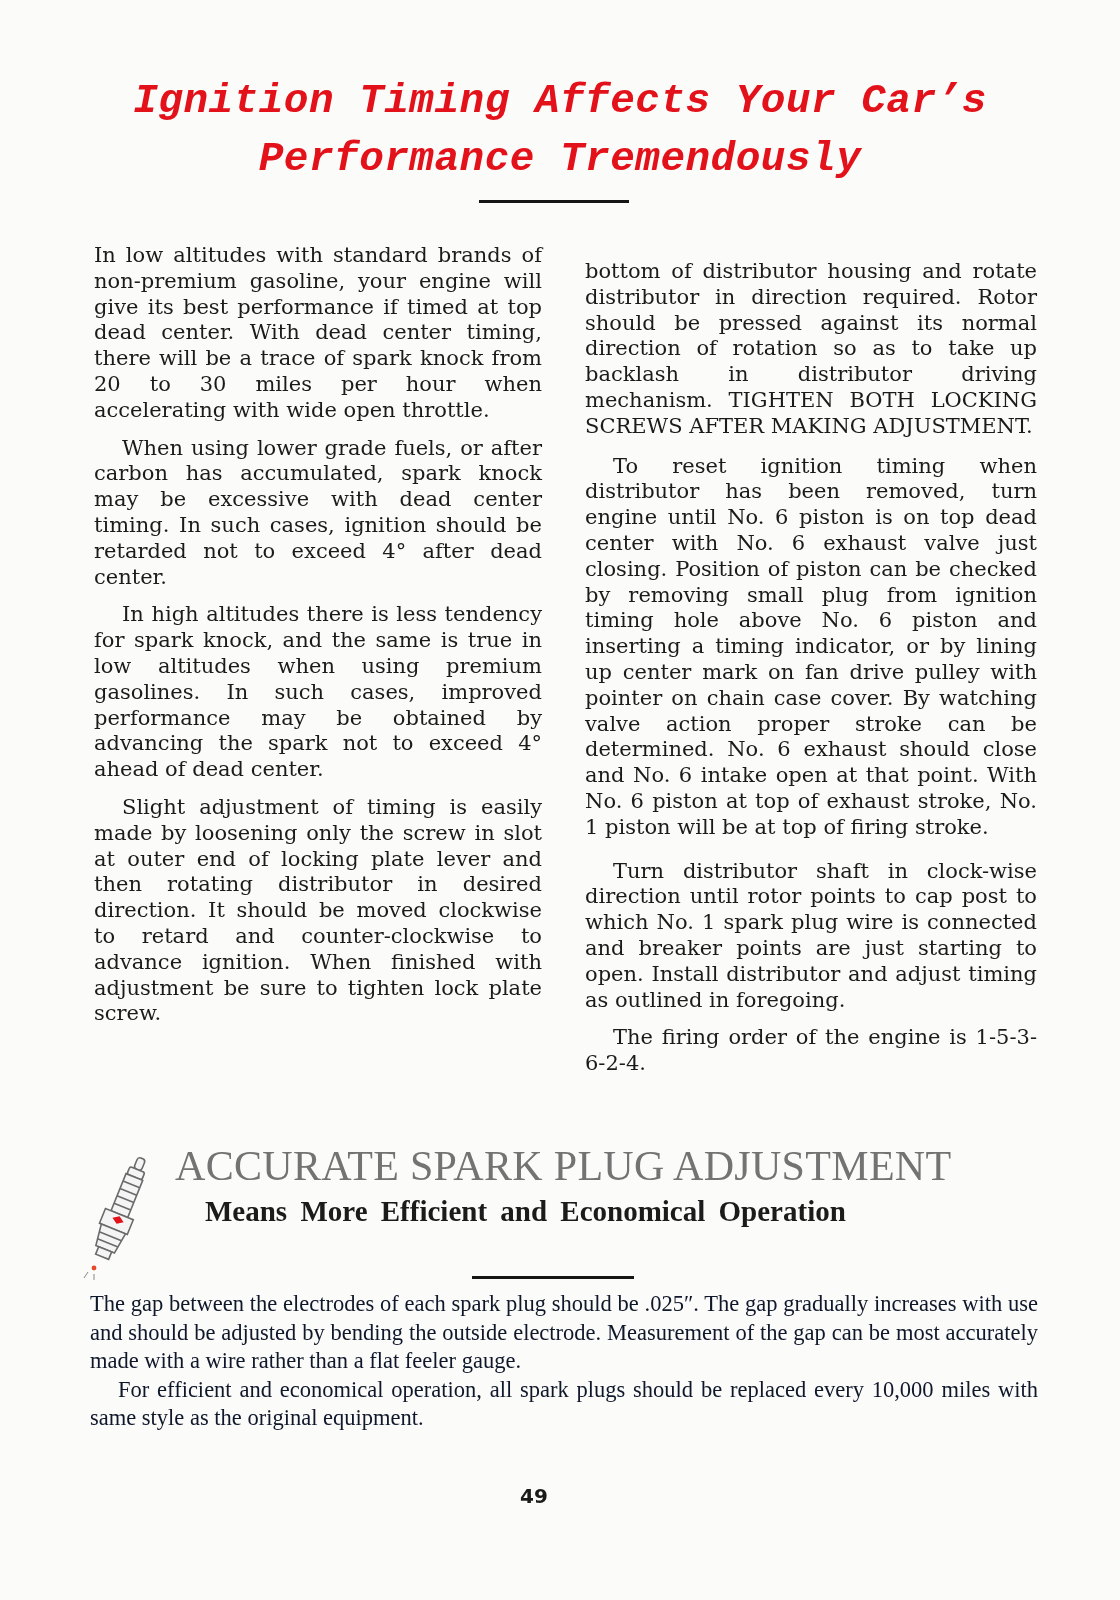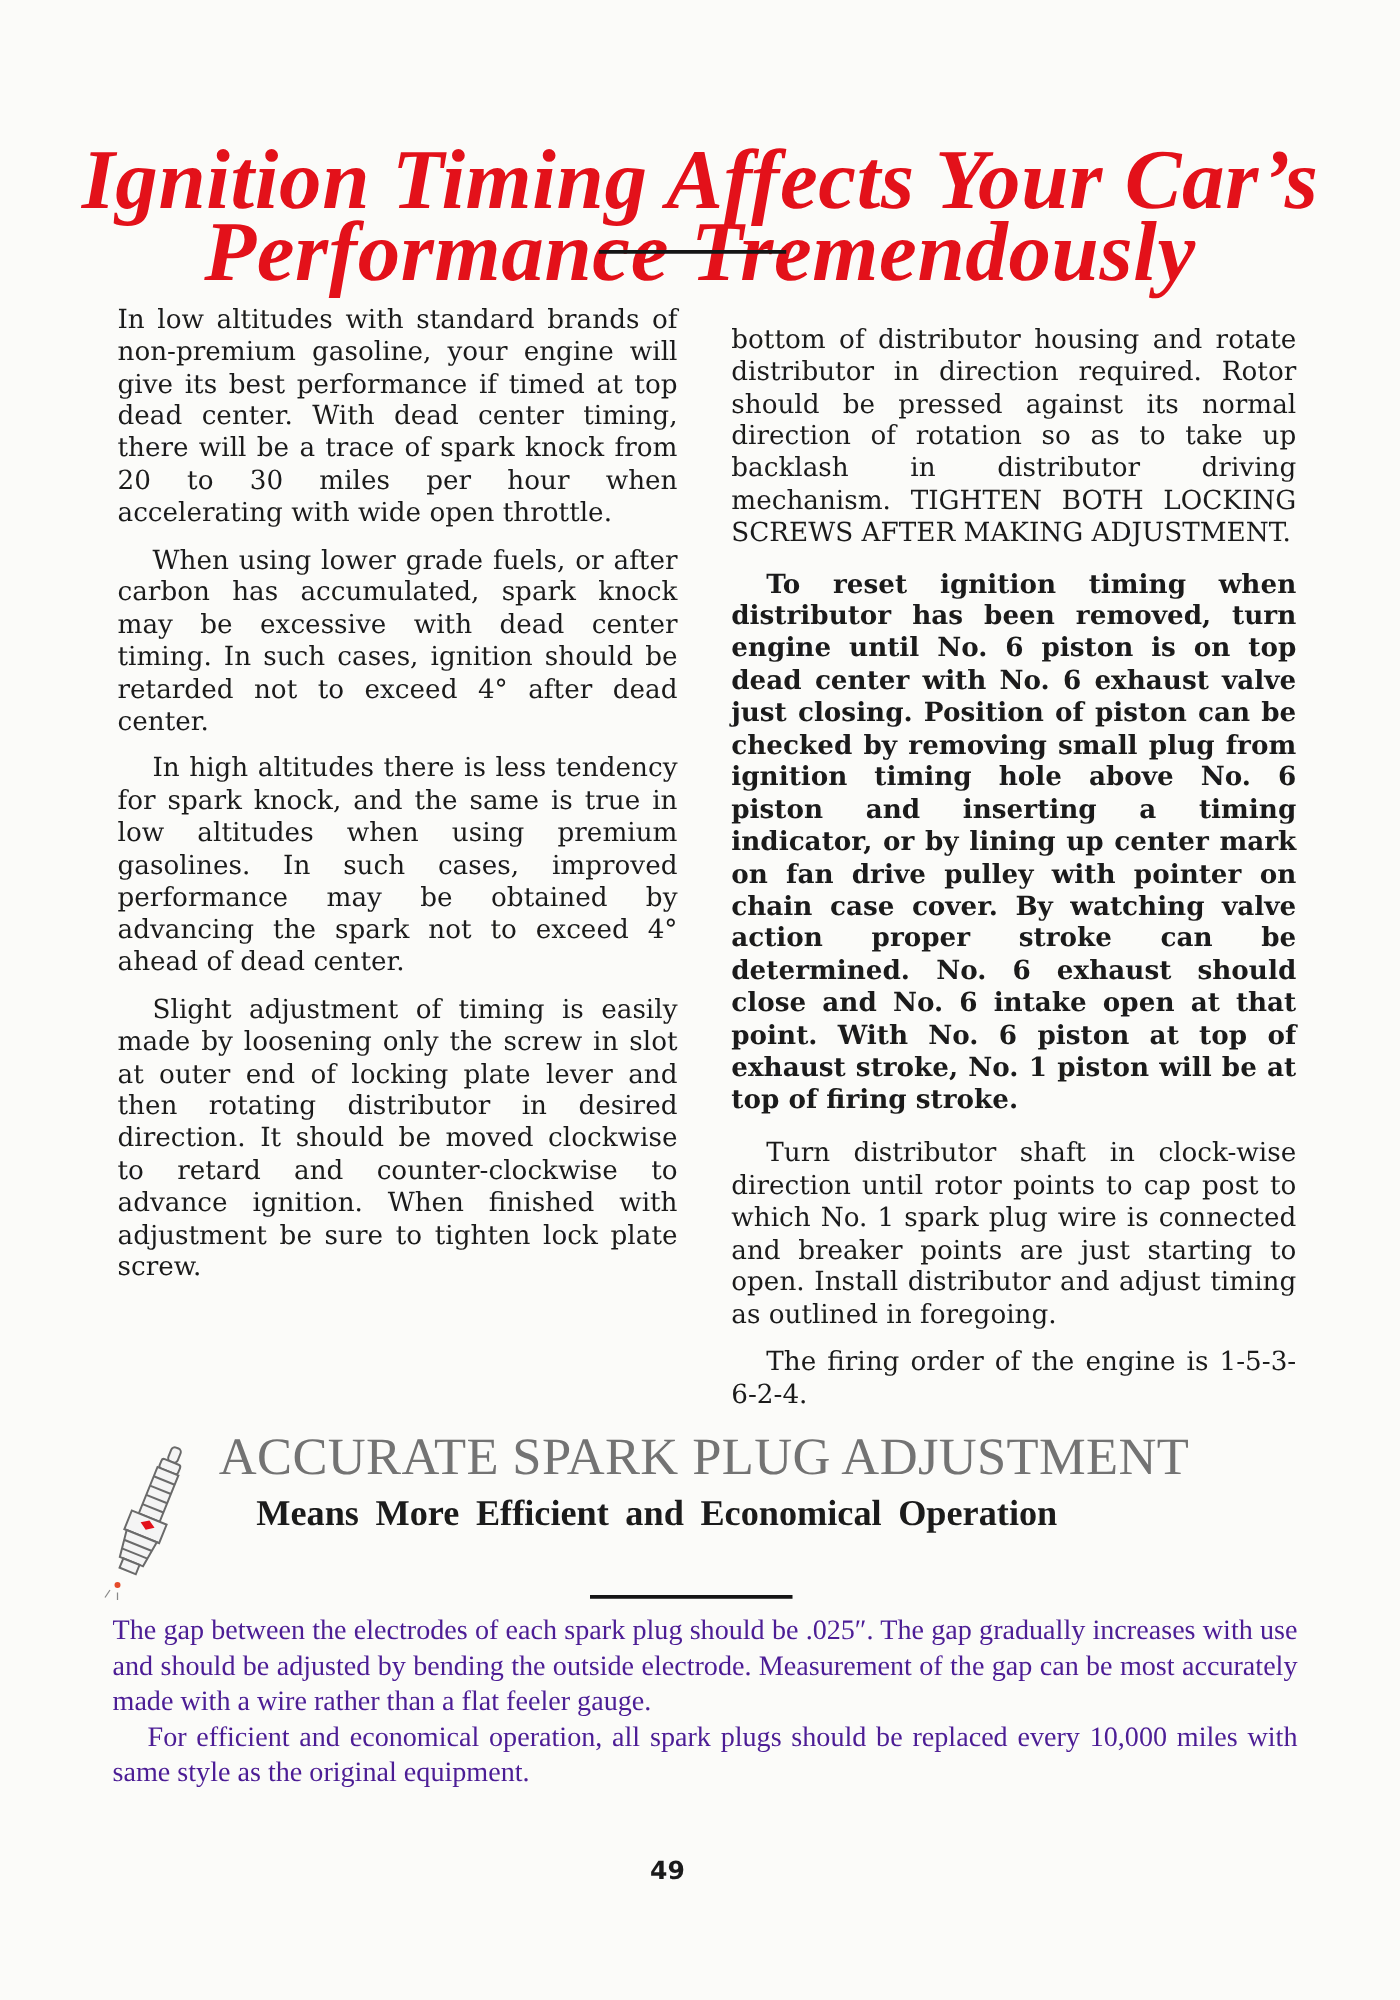--- a/index.html
+++ b/index.html
@@ -4,54 +4,53 @@
   <style>
     html, body { margin: 0; padding: 0; }
     body {
       width: 1120px; height: 1600px; background: #fbfbf9;
       font-family: "DejaVu Serif", "Liberation Serif", serif; color: #1b1b1b;
       position: relative; overflow: hidden;
     }
     .page { position: absolute; left: 0; top: 0; width: 1120px; height: 1600px; }
     .title {
       position: absolute; left: 60px; top: 72px; width: 1000px; text-align: center;
-      color: #e3111a; font-family: Liberation Serif, serif;
-      font-style: italic; font-weight: bold; font-size: 68px; line-height: 58px;
+      color: #e3111a; font-family: Liberation Mono, monospace;
+      font-style: italic; font-weight: bold; font-size: 41px; line-height: 58px;
       letter-spacing: 0.5px;
-      margin-top: 42px;
     }
     .rule { position: absolute; height: 3px; background: #151515; }
     .rule.top { left: 479px; top: 200px; width: 150px; }
     .rule.mid { left: 472px; top: 1276px; width: 162px; }
     .col { position: absolute; top: 243px; width: 448px; }
     .col.left { left: 94px; }
     .col.right { left: 585px; width: 452px; margin-top: 16px; }
     .col p {
       margin: 0 0 12px 0; font-size: 21px; line-height: 25.8px;
       text-align: justify; text-indent: 0;
     }
     .col p.indent { text-indent: 28px; }
     .col p.last { margin-bottom: 0; }
-    .col.right p.para-2 { margin-top: 14px; font-weight: bold; }
+    .col.right p.para-2 { margin-top: 14px; }
     .col.right p.para-3 { margin-top: 18px; }
     .spark-icon { position: absolute; left: 74px; top: 1150px; width: 90px; height: 130px; }
     .heading2 {
       position: absolute; left: 175px; top: 1142px; width: 860px;
       color: #737373; font-family: "Liberation Serif", "DejaVu Serif", serif;
       font-size: 42px; line-height: 48px; letter-spacing: 0.3px; white-space: nowrap;
     }
     .subheading {
       position: absolute; left: 205px; top: 1193px; width: 800px;
       font-family: "Liberation Serif", "DejaVu Serif", serif; font-weight: bold;
       font-size: 29px; line-height: 36px; word-spacing: 6px; white-space: nowrap; color: #1b1b1b;
     }
     .bottom-text { position: absolute; left: 90px; top: 1290px; width: 948px; }
     .bottom-text p {
       margin: 0; font-family: "Liberation Serif", "DejaVu Serif", serif;
-      font-size: 22.5px; line-height: 28.6px; text-align: justify; color: #4c1d95;
+      font-size: 22.5px; line-height: 28.6px; text-align: justify; color: #0f172a;
     }
     .bottom-text p.indent { text-indent: 28px; }
     .page-number {
       position: absolute; left: 520px; top: 1484px; width: 80px; text-align: left;
       font-family: "DejaVu Sans", "Liberation Sans", sans-serif; font-weight: bold; font-size: 20px;
     }
   </style>
 </head>
 <body>
 

